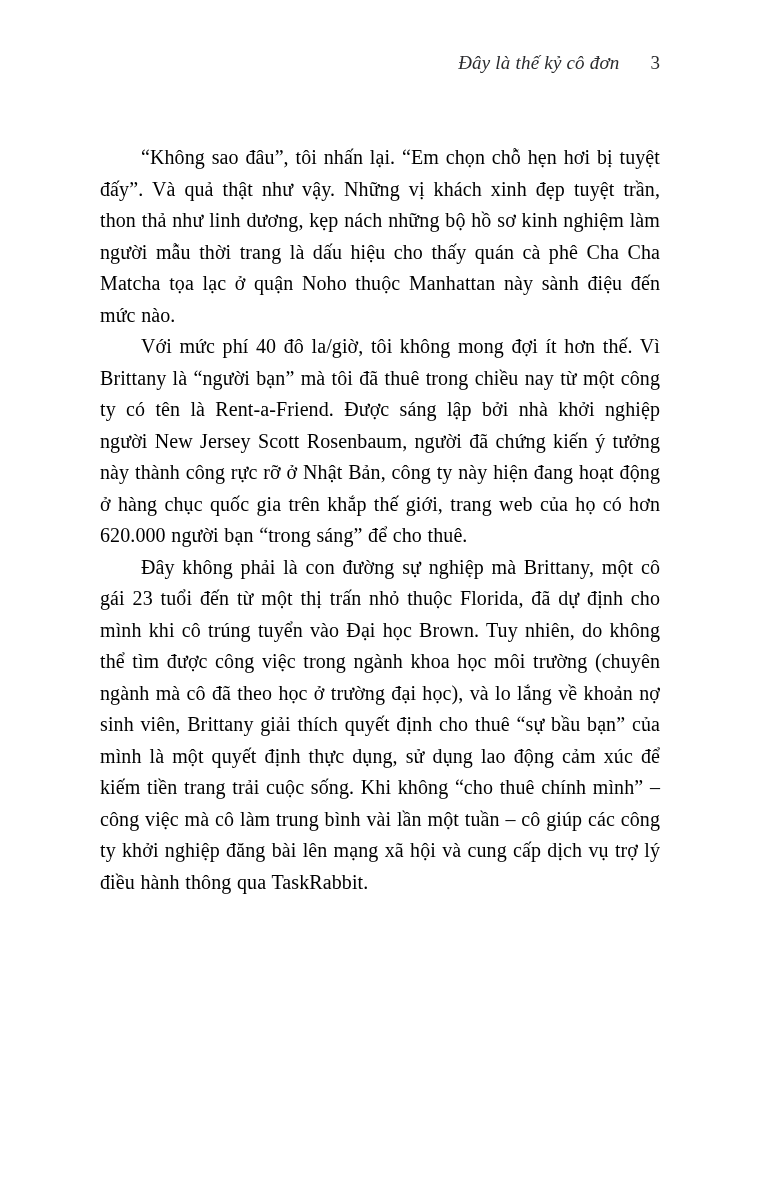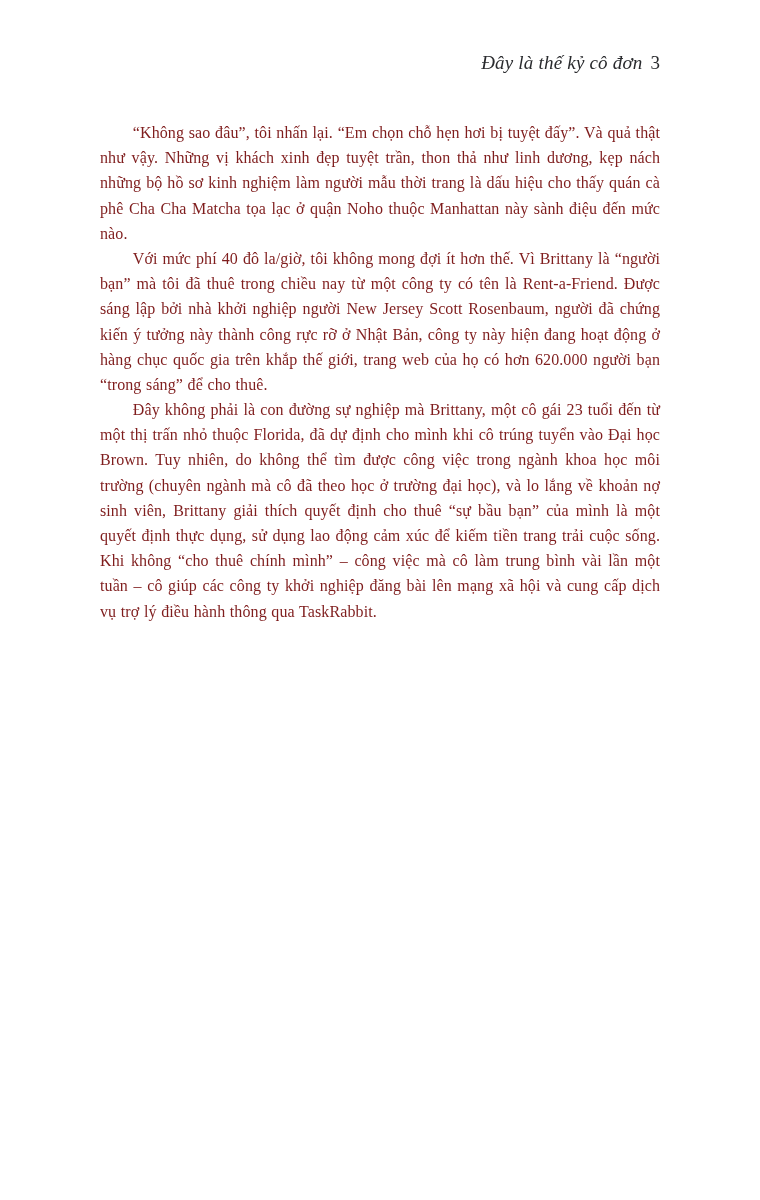--- a/index.html
+++ b/index.html
@@ -19,41 +19,41 @@
     width: 760px;
     height: 1200px;
     padding: 52px 100px 0 100px;
     background: #ffffff;
     overflow: hidden;
   }
   .running-header {
     display: flex;
     justify-content: flex-end;
     align-items: flex-end;
-    gap: 8px;
+    gap: 31px;
     font-size: 19px;
     color: #2a2b2e;
-    margin: 0 0 46px 0;
+    margin: 0 0 68px 0;
   }
   .running-title {
     font-style: italic;
     letter-spacing: 0.2px;
   }
   .page-number {
     font-style: normal;
   }
   .body-text p {
     margin: 0;
     text-align: justify;
     text-indent: 2.05em;
-    font-size: 16px;
+    font-size: 20px;
     line-height: 1.575;
     letter-spacing: 0.1px;
     word-spacing: 0.5px;
-    color: #7f1d1d;
+    color: #000000;
   }
 </style>
 </head>
 <body>
 
 <div class="page">
 
   <div class="running-header">
     <span class="running-title">Đây là thế kỷ cô đơn</span>
     <span class="page-number">3</span>

